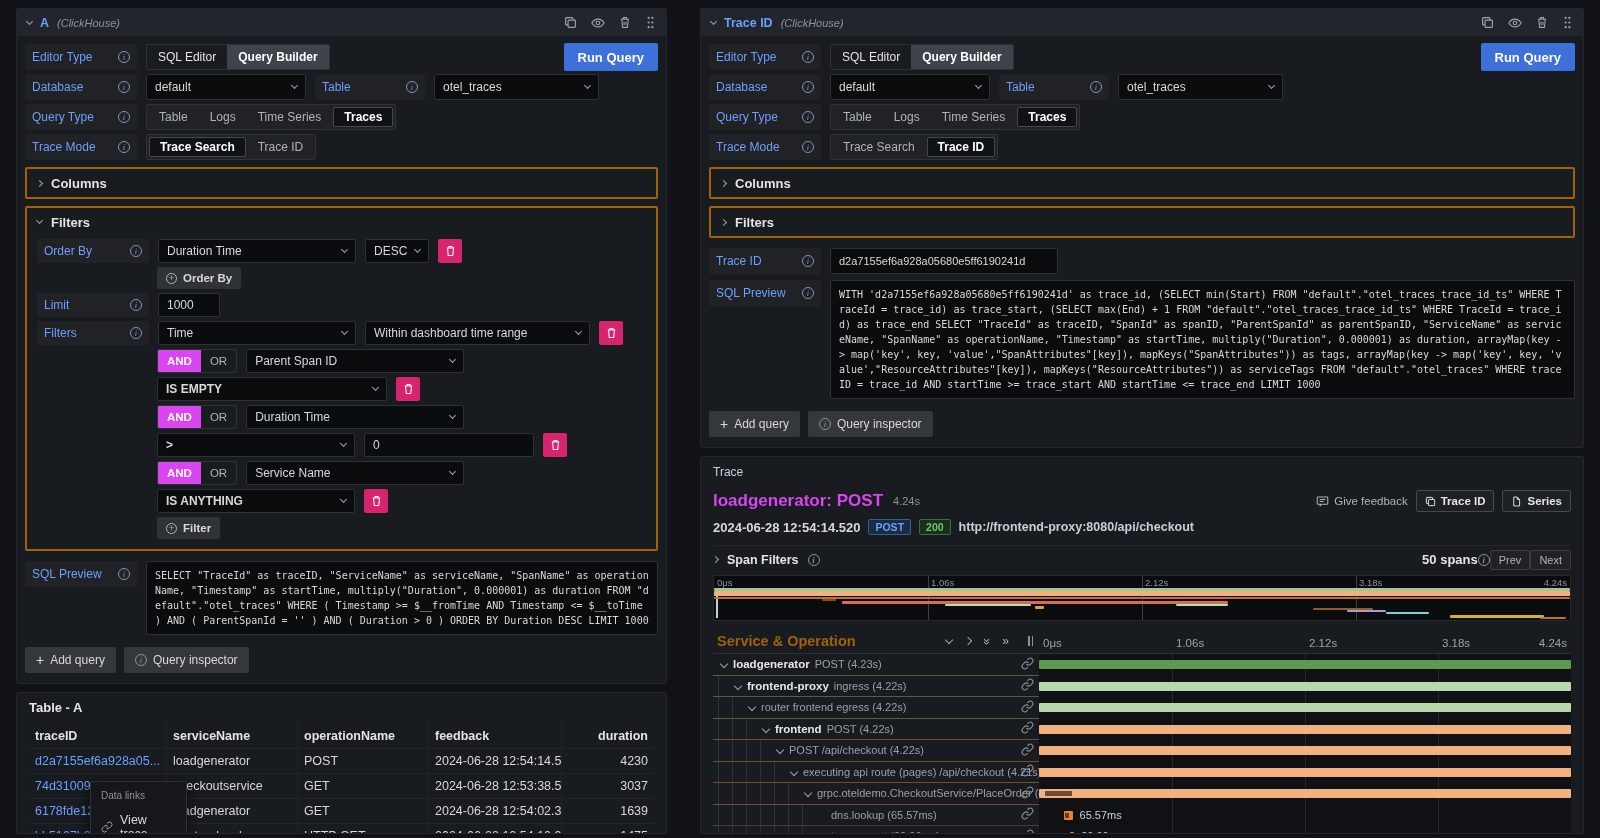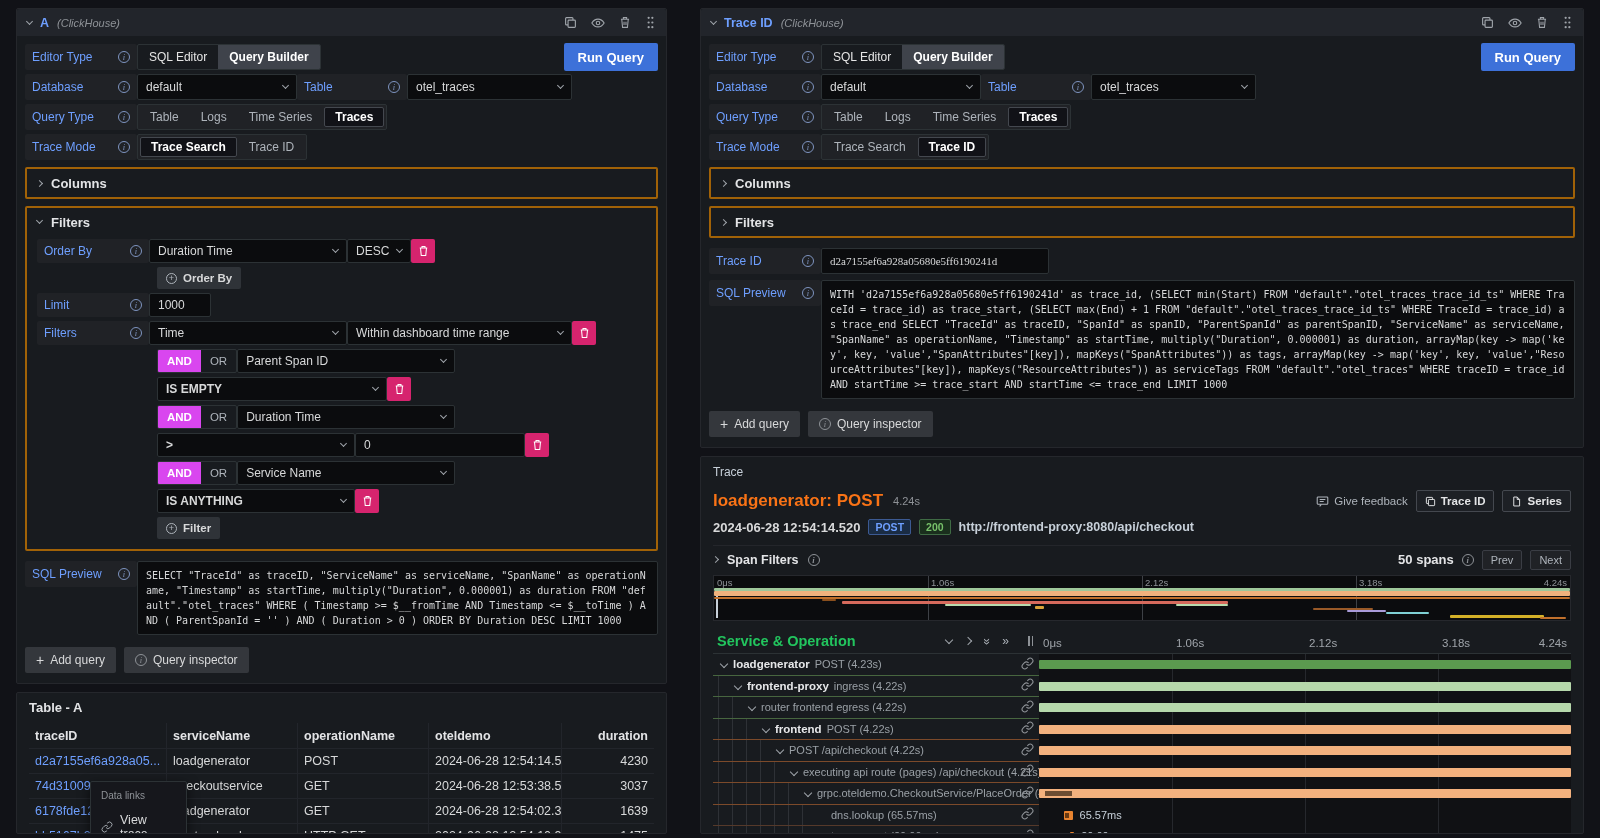--- a/index.html
+++ b/index.html
@@ -8,21 +8,21 @@
   .col{position:absolute;top:8px;display:flex;flex-direction:column;height:826px}
   .col-left{left:16px;width:651px}
   .col-right{left:700px;width:884px}
   .panel{background:#181b1f;border:1px solid #25272c;border-radius:2px}
   .qheader{height:27px;background:#22252b;display:flex;align-items:center;padding:0 10px;gap:8px;border-radius:2px 2px 0 0}
   .qref{color:#6e9fff;font-weight:bold;font-size:12.5px}
   .qds{color:#8e9297;font-style:italic;font-size:11px}
   .hicons{margin-left:auto;display:flex;gap:14px;align-items:center;color:#9fa4aa}
   .hicons svg{display:block}
   .qbody{padding:8px 8px 10px 8px}
-  .frow{display:flex;align-items:center;gap:0;margin-bottom:4px;height:26px}
+  .frow{display:flex;align-items:center;gap:9px;margin-bottom:4px;height:26px}
   .flabel{width:112px;flex:none;height:26px;background:#202226;border-radius:2px;display:flex;align-items:center;justify-content:space-between;padding:0 7px;color:#6e9fff;font-size:12px}
   .flabel.sm{width:110px}
   .info{width:12px;height:12px;border:1px solid #8e9297;color:#8e9297;border-radius:50%;font-size:8.5px;font-style:italic;display:inline-flex;align-items:center;justify-content:center;flex:none;font-family:"Liberation Serif",serif}
   .flabel .info{border-color:#7e94c0;color:#7e94c0}
   .seg{display:flex;border:1px solid #2c3235;border-radius:2px;height:26px;overflow:hidden;background:#181b1f}
   .seg span{display:flex;align-items:center;padding:0 11px;color:#e5e5e5;font-size:12px;cursor:pointer}
   .seg span.on{background:#3f434b;color:#fff;font-weight:bold}
   .radios{display:flex;background:#202226;border:1px solid #2c3235;border-radius:2px;height:26px;padding:2px;gap:2px}
   .radios span{display:flex;align-items:center;padding:0 10px;color:#aeb4bb;font-size:12px;border-radius:2px;cursor:pointer}
   .radios span.on{background:#111217;color:#fff;font-weight:bold;border:1px solid #44484f}
@@ -53,42 +53,42 @@
   .c0{width:137px;flex:none}.c1{width:130px;flex:none}.c2{width:130px;flex:none}.c3{width:132px;flex:none}.c4{flex:1;text-align:right}
   .trow .c0{color:#6e9fff}
   .colsep{border-left:1px solid #22252b;align-self:stretch}
   .popup{position:absolute;left:73px;top:88px;width:97px;background:#16171c;border:1px solid #2c3235;border-radius:2px;box-shadow:0 4px 12px rgba(0,0,0,.6);padding:6px 0;z-index:5}
   .popup .ptitle{color:#8e9297;font-size:10px;padding:2px 10px 6px}
   .popup .pitem{display:flex;align-items:center;gap:7px;color:#d8d9da;font-size:12.5px;padding:6px 10px;cursor:pointer}
   
   .trpanel{margin-top:8px;flex:1;overflow:hidden;display:flex;flex-direction:column;padding:6px 12px 0}
   .trtitle{font-size:12px;color:#c7d0d9;margin:2px 0 10px}
   .trhead{display:flex;align-items:center;gap:8px;height:24px}
-  .trname{font-size:17px;color:#f97316;font-weight:bold}
+  .trname{font-size:17px;color:#d946ef;font-weight:bold}
   .trdur{font-size:11px;color:#8e9297;margin-left:2px}
   .trbtns{margin-left:auto;display:flex;gap:8px;align-items:center}
   .linkybtn{display:inline-flex;align-items:center;gap:5px;color:#aeb4bb;font-size:11.5px;background:none;border:none;font-family:inherit;cursor:pointer}
   .tbtn{display:inline-flex;align-items:center;gap:5px;border:1px solid #44484f;background:#1d2025;color:#e3e4e6;font-weight:bold;font-size:11.5px;height:22px;padding:0 8px;border-radius:2px;font-family:inherit;cursor:pointer}
   .trsub{display:flex;align-items:center;gap:8px;height:24px;margin:2px 0 6px}
   .trts{font-size:13px;color:#d8d9da;font-weight:bold}
   .bdg{font-size:10.5px;font-weight:bold;padding:1px 6px;border-radius:2px}
   .bdg.post{background:#1a2c44;border:1px solid #3c5a93;color:#6e9fff}
   .bdg.ok{background:#1a2f1d;border:1px solid #3f6b44;color:#77c16a}
   .trurl{font-size:12.5px;color:#c7d0d9;font-weight:bold}
   .sfrow{display:flex;align-items:center;gap:9px;height:28px;border-top:1px solid #24262b;font-size:12.5px;color:#e3e4e6;font-weight:bold}
-  .sfright{margin-left:auto;display:flex;align-items:center;gap:8px}
+  .sfright{margin-left:auto;display:flex;align-items:center;}
   .minibtn{border:1px solid #3a3d44;background:#202226;color:#aeb4bb;font-size:11px;height:20px;padding:0 8px;border-radius:2px;font-family:inherit;cursor:pointer}
   .minimap{position:relative;height:46px;background:#0b0c0e;border:1px solid #26282d;margin:2px 0 8px;overflow:hidden}
   .mtick{position:absolute;top:1px;font-size:9.5px;color:#8e9297}
   .mgrid{position:absolute;top:0;bottom:0;width:1px;background:#6a6e74;opacity:.55}
   .mmark{position:absolute;border-radius:1px}
   .mhandle{position:absolute;left:2px;top:13px;bottom:2px;width:2px;background:#c7d0d9}
   .svchead{display:flex;height:25px;border-bottom:1px solid #2c3235;align-items:center}
   .svcleft{width:38%;display:flex;align-items:center;gap:10px;padding:0 4px;position:relative}
-  .svcname{font-size:14.5px;font-weight:bold;color:#22c55e;margin-right:auto}
+  .svcname{font-size:14.5px;font-weight:bold;color:#a16207;margin-right:auto}
   .svcic{color:#aeb4bb;display:flex;gap:13px;align-items:center;margin-right:10px}
   .dbl{font-size:12px;color:#aeb4bb;letter-spacing:-1px}
   .dbl.down{display:inline-block;transform:rotate(90deg)}
   .grabber{width:7px;display:flex;gap:2px;height:10px}
   .grabber i{width:1.5px;background:#8e9297;height:100%}
   .ruler{width:62%;position:relative;height:100%;font-size:11.5px;color:#9fa4aa}
   .rlab{position:absolute;bottom:4px}
   .spans-wrap{position:relative;flex:1;overflow:hidden}
   .sgrid{position:absolute;left:38%;right:0;top:0;bottom:0;background:#101114}
   .sgl{position:absolute;top:0;bottom:0;width:1px;background:#26282d}
@@ -356,21 +356,21 @@
 
   <div class="panel tpanel">
     <div class="ttitle">Table - A</div>
     <div class="thead">
       <div class="tc c0">traceID</div>
         <div class="colsep"></div>
       <div class="tc c1">serviceName</div>
         <div class="colsep"></div>
       <div class="tc c2">operationName</div>
         <div class="colsep"></div>
-      <div class="tc c3">oteldemo</div>
+      <div class="tc c3">feedback</div>
         <div class="colsep"></div>
       <div class="tc c4">duration</div>
     </div>
     <div id="table-body">
         <div class="trow">
           <div class="tc c0">d2a7155ef6a928a05...</div>
           <div class="colsep"></div>
           <div class="tc c1">loadgenerator</div>
           <div class="colsep"></div>
           <div class="tc c2">POST</div>
@@ -525,21 +525,21 @@
         <div class="chead">
             <span class="chev r sm"></span>
             <span>Filters</span>
           </div>
       </div>
       <div class="frow" style="margin-top:10px">
         <div class="flabel">
             <span>Trace ID</span>
             <span class="info">i</span>
           </div>
-        <div class="inp" style="width:228px;font-family:Liberation Serif, serif;font-size:11px">
+        <div class="inp" style="width:228px;font-family:Liberation Sans, sans-serif;font-size:11px">
             <span>d2a7155ef6a928a05680e5ff6190241d</span>
           </div>
       </div>
       <div class="frow" style="height:auto;align-items:flex-start;margin-top:6px">
         <div class="flabel">
             <span>SQL Preview</span>
             <span class="info">i</span>
           </div>
         <div class="code" style="flex:1">WITH 'd2a7155ef6a928a05680e5ff6190241d' as trace_id, (SELECT min(Start) FROM "default"."otel_traces_trace_id_ts" WHERE TraceId = trace_id) as trace_start, (SELECT max(End) + 1 FROM "default"."otel_traces_trace_id_ts" WHERE TraceId = trace_id) as trace_end SELECT "TraceId" as traceID, "SpanId" as spanID, "ParentSpanId" as parentSpanID, "ServiceName" as serviceName, "SpanName" as operationName, "Timestamp" as startTime, multiply("Duration", 0.000001) as duration, arrayMap(key -&gt; map('key', key, 'value',"SpanAttributes"[key]), mapKeys("SpanAttributes")) as tags, arrayMap(key -&gt; map('key', key, 'value',"ResourceAttributes"[key]), mapKeys("ResourceAttributes")) as serviceTags FROM "default"."otel_traces" WHERE traceID = trace_id AND startTime &gt;= trace_start AND startTime &lt;= trace_end LIMIT 1000</div>
       </div>

